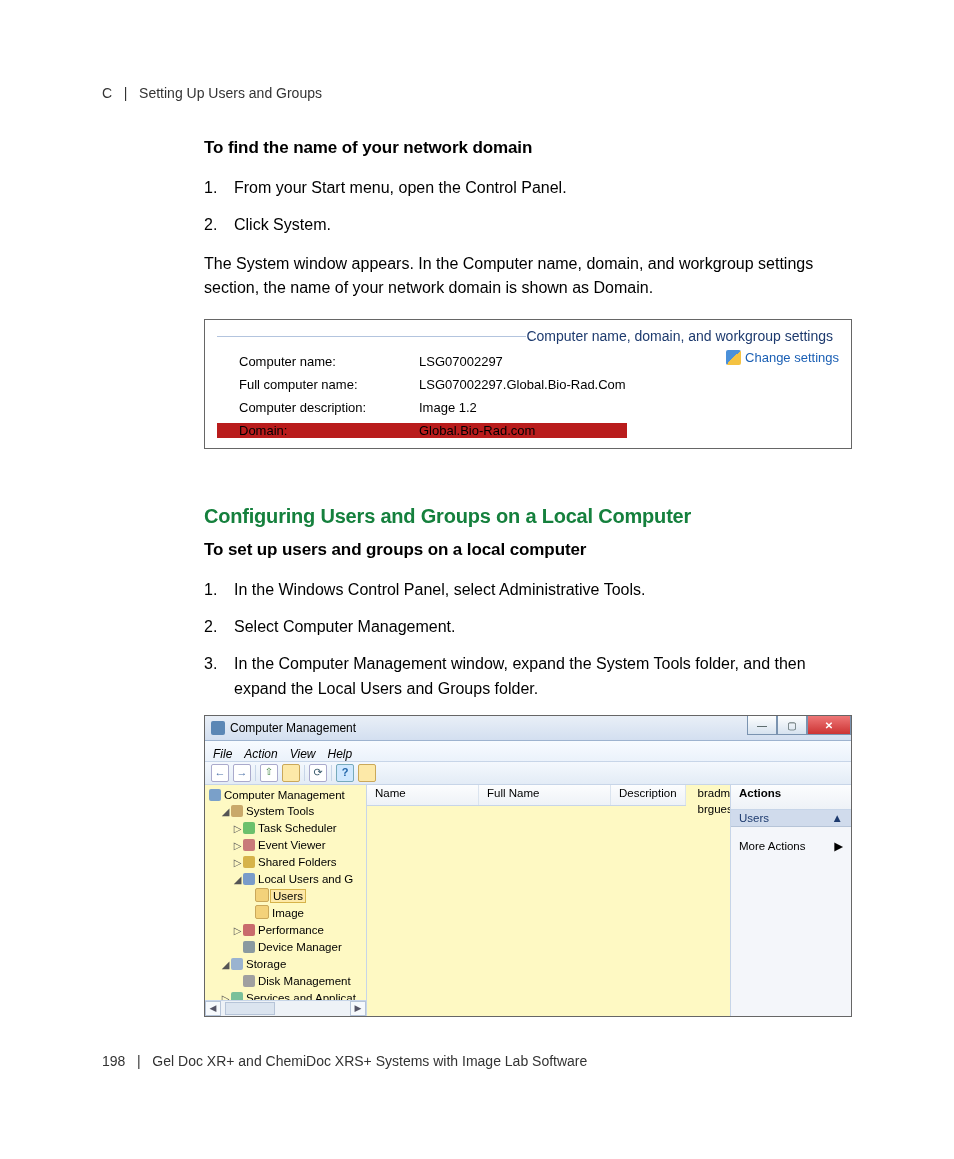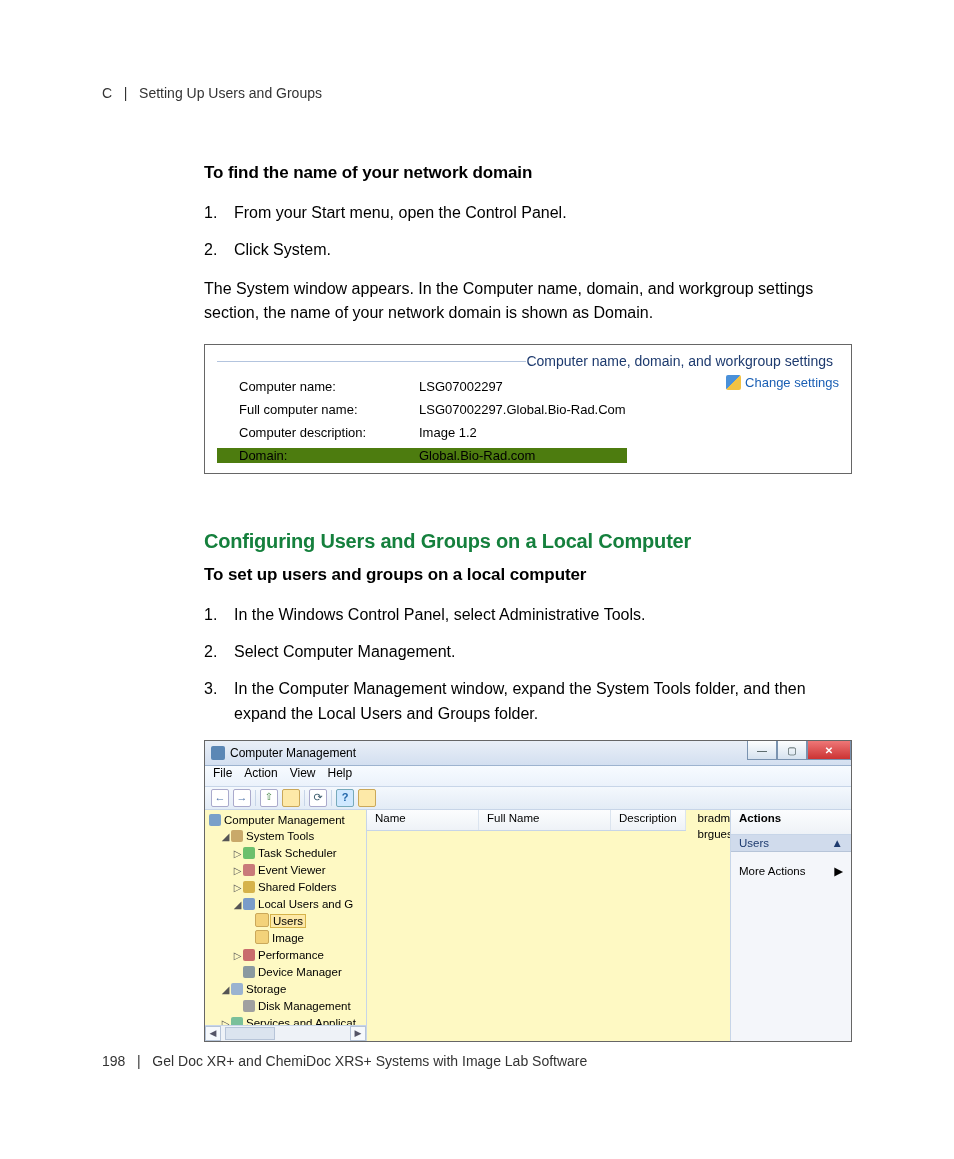--- a/index.html
+++ b/index.html
@@ -1,43 +1,43 @@
 <!DOCTYPE html>
 <html><head>
 <meta charset="utf-8">
 <style>
 body { margin:0; padding:0; font-family:Arial,Helvetica,sans-serif; background:#fff; color:#000; }
 .page { width:954px; height:1159px; margin:0 auto; position:relative; box-sizing:border-box; padding:85px 102px 0 102px; }
-.header-line { font-size:14px; color:#333; margin-bottom:62px; }
+.header-line { font-size:14px; color:#333; margin-bottom:37px; }
 .content { padding-left:102px; }
 .sub-heading { font-size:17px; font-weight:bold; letter-spacing:-0.1px; margin-bottom:18px; }
 .num-list { margin:0 0 14px 0; padding:0; }
 .num-item { display:flex; font-size:16px; line-height:1.55; margin-bottom:12px; }
 .num-item .n { width:30px; flex-shrink:0; }
 .body-text { font-size:16px; line-height:1.55; margin-bottom:18px; }
 .panel { border:1px solid #666; padding:8px 12px 6px 12px; font-family:"Segoe UI",Tahoma,sans-serif; font-size:13px; color:#1d3a6e; margin-bottom:56px; }
 .panel fieldset { border:none; border-top:1px solid #b3c4de; margin:0; padding:6px 0 0 0; }
 .panel legend { padding:0 6px 0 0; color:#1d3a6e; font-size:14px;text-align:right; }
 .panel-row { display:flex; align-items:center; height:23px; }
 .panel-label { width:180px; padding-left:22px; color:#000; }
 .panel-value { flex:1; color:#000; }
-.highlight .panel-label, .highlight .panel-value { background:#4d7c0f; }
+.highlight .panel-label, .highlight .panel-value { background:#b91c1c; }
 .highlight .panel-value { width:200px; flex:0 0 auto; padding-right:8px; }
 .change-link { position:absolute; right:0; top:0; display:flex; align-items:center; font-size:13px; }
 .change-link .shield { width:15px; height:15px; margin-right:4px; display:inline-block; background:linear-gradient(135deg,#4a90d9 0 50%,#f4c242 50% 100%); border-radius:2px; }
 .panel-inner { position:relative; }
 .section-heading { font-size:20px; font-weight:bold; color:#15803d; margin-bottom:12px; letter-spacing:-0.2px; }
 .cm-window { border:1px solid #666; height:300px; font-family:"Segoe UI",Tahoma,sans-serif; font-size:12px; background:#fef9c3; display:flex; flex-direction:column; }
 .cm-titlebar { height:24px; background:linear-gradient(#e9eff7,#d3dff0); border-bottom:1px solid #9db3cf; display:flex; align-items:center; padding:0 0 0 6px; position:relative; }
 .cm-title { color:#000; font-size:12px; }
 .cm-title .cm-icon { display:inline-block; width:14px; height:14px; background:#5b87b5; margin-right:5px; vertical-align:-3px; border-radius:2px; }
 .winbtns { position:absolute; right:0; top:0; height:100%; display:flex; }
 .winbtn { width:28px; height:18px; border:1px solid #7a93b0; border-top:none; background:linear-gradient(#fdfefe,#d6e2ef); display:flex; align-items:center; justify-content:center; color:#344; font-size:10px; }
 .winbtn.cls { background:linear-gradient(#e77,#c33); color:#fff; width:42px; font-weight:bold; }
-.cm-menubar { height:20px; background:linear-gradient(#f7fbff,#ebf2fb); border-bottom:1px solid #c7d5e8; display:flex; align-items:flex-start; gap:12px; padding:0 8px; color:#000; }
+.cm-menubar { height:20px; background:linear-gradient(#f7fbff,#ebf2fb); border-bottom:1px solid #c7d5e8; display:flex; align-items:flex-end; gap:12px; padding:0 8px; color:#000;font-style:italic; }
 .cm-toolbar { height:22px; background:linear-gradient(#f4f8fd,#e3ecf6); border-bottom:1px solid #c7d5e8; display:flex; align-items:center; gap:4px; padding:0 6px; }
 .tb { width:16px; height:16px; border:1px solid #aac; background:#fff; border-radius:2px; }
 .tb.arrL::before{content:"←";font-size:11px;color:#4a70a8;display:block;text-align:center;line-height:14px;}
 .tb.arrR::before{content:"→";font-size:11px;color:#4a70a8;display:block;text-align:center;line-height:14px;}
 .tb.up::before{content:"⇧";font-size:10px;color:#4a8a4a;display:block;text-align:center;line-height:14px;}
 .tb.lst{background:#fde9a8;border-color:#caa85a}
 .tb.ref::before{content:"⟳";font-size:11px;color:#356;display:block;text-align:center;line-height:14px;}
 .tb.hlp{background:#cfe8ff;border-color:#7ab;}
 .tb.hlp::before{content:"?";font-size:11px;color:#2266aa;display:block;text-align:center;line-height:14px;font-weight:bold;}
 .cm-body { flex:1; display:flex; min-height:0; }

